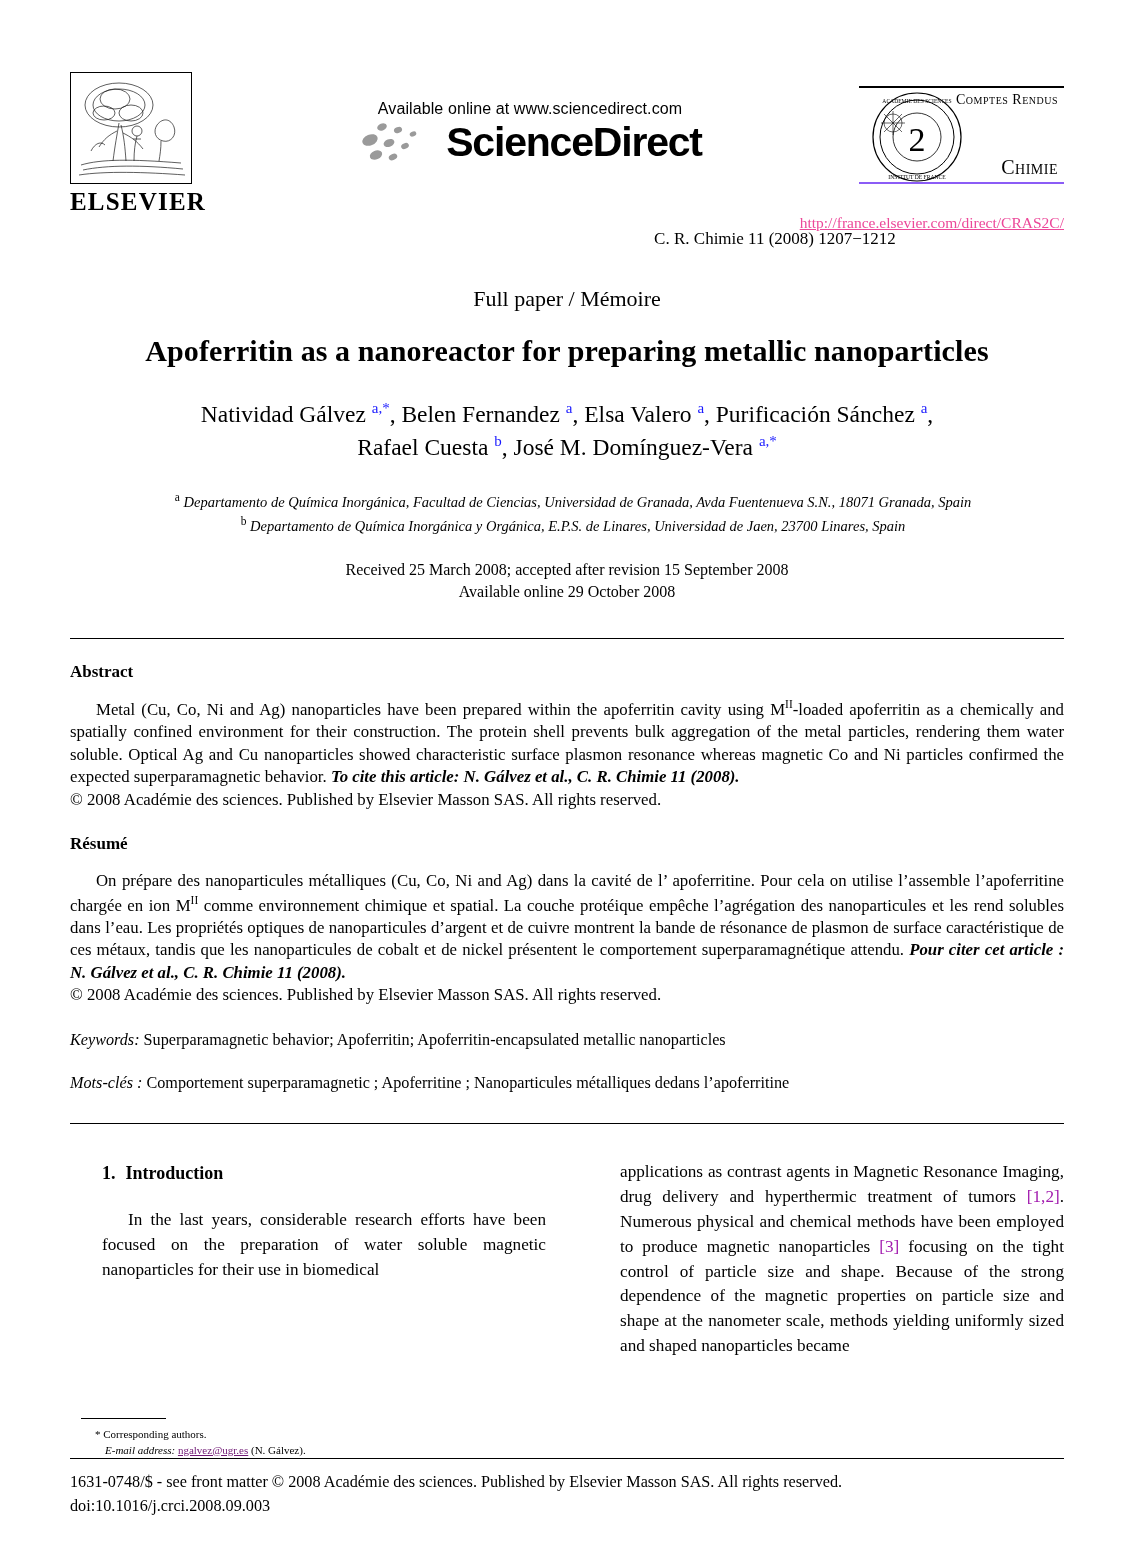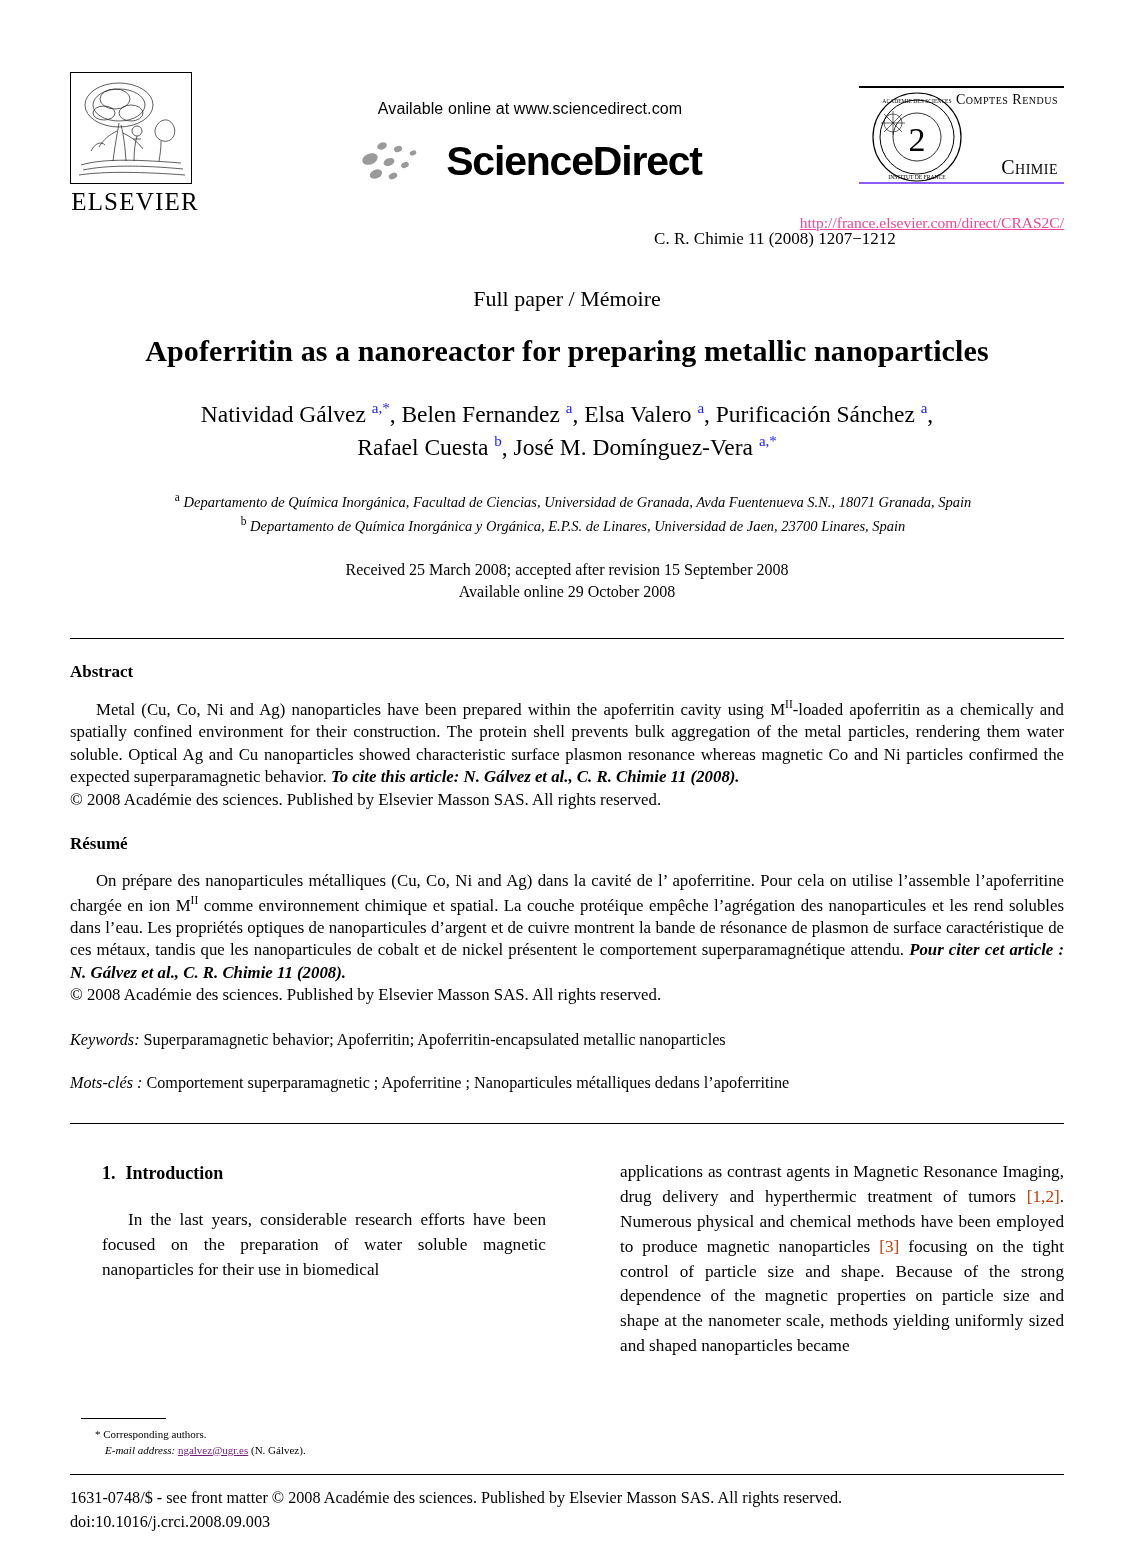--- a/index.html
+++ b/index.html
@@ -42,37 +42,37 @@
     position: relative;
     overflow: hidden;
     background: #fff;
   }
   .tree-svg { display:block; }
   .elsevier-word {
     font-family: "Liberation Serif", serif;
     font-size: 25px;
     letter-spacing: 1.2px;
     margin-top: 4px;
-    font-weight: 400;
+    font-weight: 700;
   }
   .sd-block {
     position: absolute;
     left: 245px;
     top: 22px;
     width: 430px;
     text-align: center;
   }
   .sd-available {
     font-family: "Liberation Sans", sans-serif;
     font-size: 16px;
     letter-spacing: 0.1px;
     margin-top: 16px;
   }
   .sd-logo {
-    margin-top: 19px;
+    margin-top: 0;
     display: flex;
     align-items: center;
     justify-content: center;
     gap: 16px;
   }
   .sd-word {
     font-family: "Liberation Sans", sans-serif;
     font-size: 41px;
     font-weight: bold;
     letter-spacing: -1.2px;
@@ -198,21 +198,21 @@
   
   .cols {
     margin: 0 70px;
     display: flex;
     gap: 42px;
     margin-top: 36px;
   }
   .col { width: 467px; font-size: 17.2px; line-height: 1.45; text-align: justify; margin-left: 32px; }
   .intro-head { font-weight: bold; font-size: 18px; margin-bottom: 22px; }
   .intro-head .num { margin-right: 10px; }
-  .ref { color: #c2410c; }
+  .ref { color: #a21caf; }
 
   
   .footnote {
     position: absolute;
     left: 81px;
     bottom: 152px;
     width: 467px;
     font-size: 11px;
     line-height: 1.4;
   }
@@ -222,21 +222,21 @@
     margin-bottom: 8px;
   }
   .email-link { color: #701a75; text-decoration: underline; }
   .fn-indent { padding-left: 14px; }
   .fn-indent2 { padding-left: 24px; font-style: italic; }
 
   
   .bottom {
     position: absolute;
     left: 70px;
-    bottom: 76px;
+    bottom: 92px;
     width: 994px;
     font-size: 16.2px;
     line-height: 1.45;
   }
   .bottom-rule {
     border-top: 1px solid #000;
     margin-bottom: 12px;
   }
   sup.inline { font-size: 0.68em; vertical-align: super; }
 </style>

